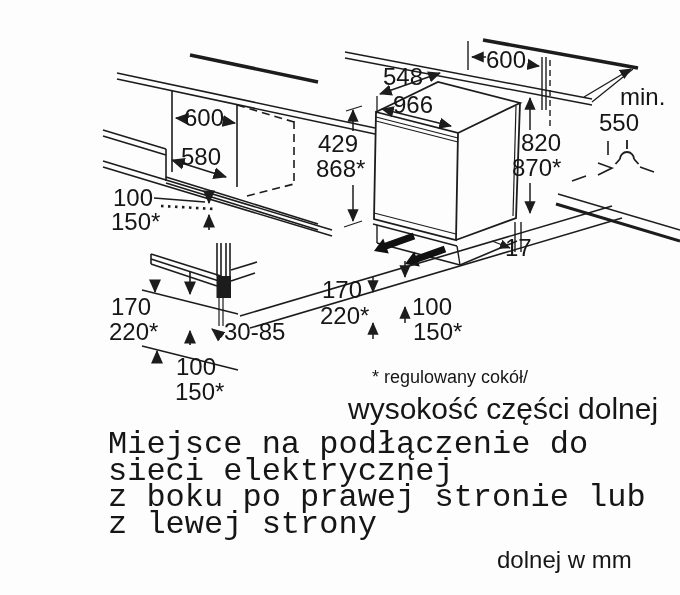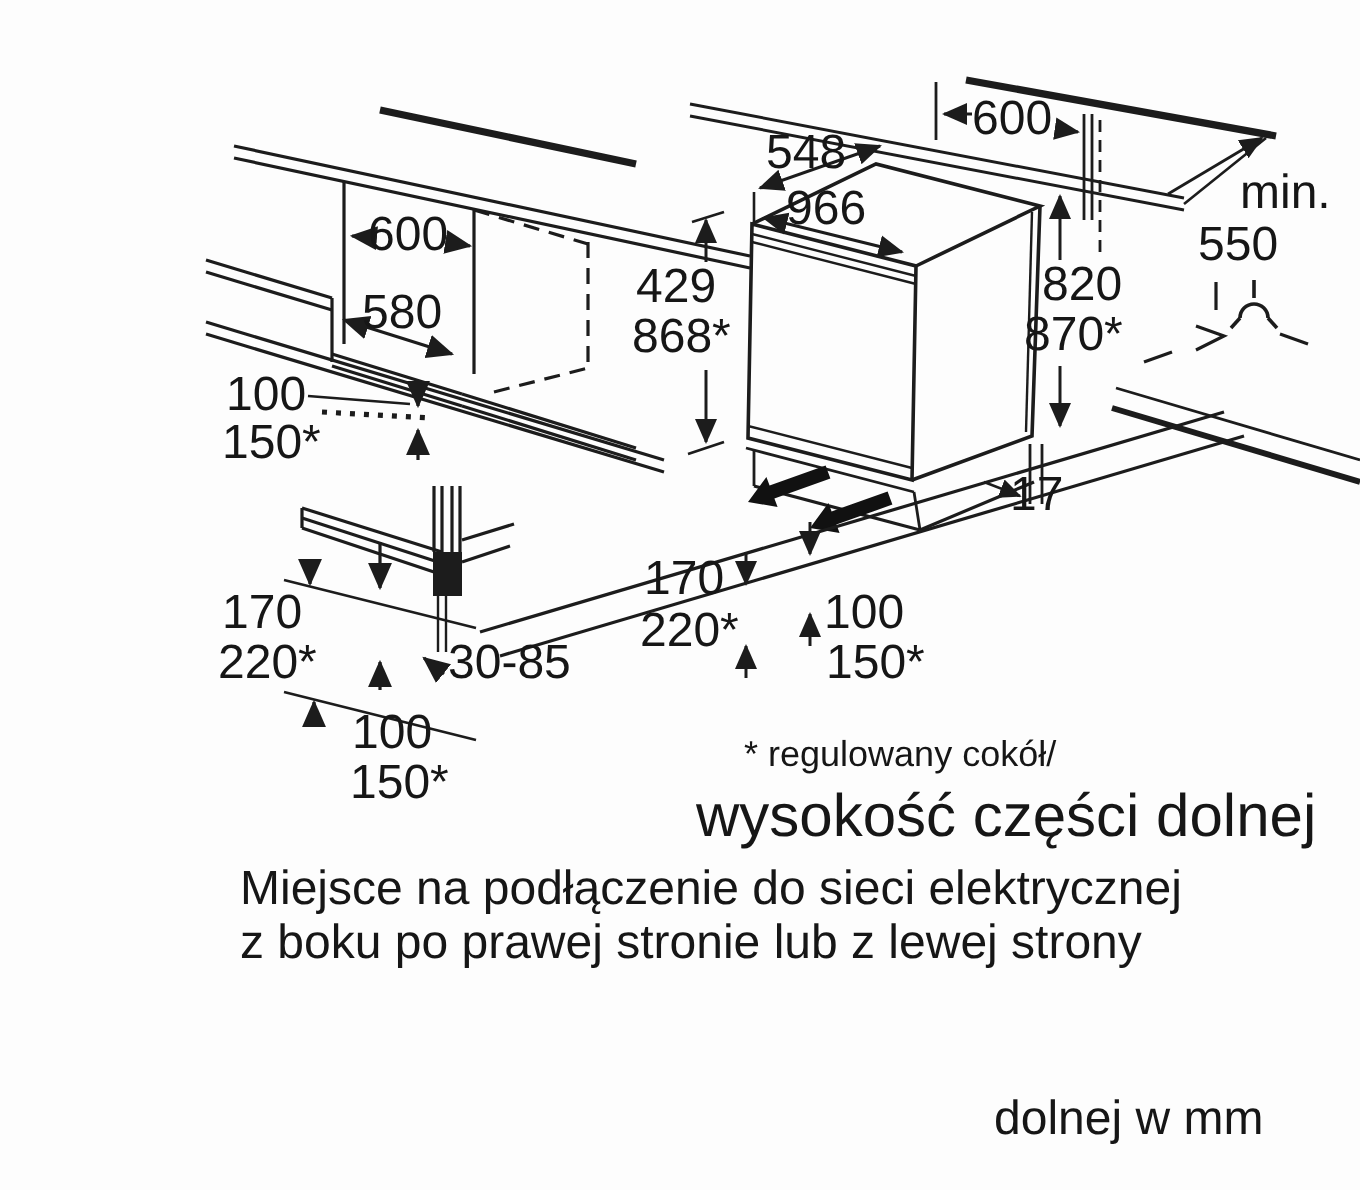--- a/index.html
+++ b/index.html
@@ -3,21 +3,21 @@
 <meta charset="utf-8">
 <style>
   html,body{margin:0;padding:0;background:#ffffff;}
   .canvas{
     position:relative;width:680px;height:595px;background:#fdfdfd;
     font-family:"Liberation Sans","DejaVu Sans",sans-serif;color:#161616;
     overflow:hidden;
   }
   svg{position:absolute;left:0;top:0;}
   .t{position:absolute;white-space:nowrap;font-size:24px;line-height:24px;color:#161616;}
-  .para{position:absolute;left:120px;top:432px;font-size:24px;line-height:26.5px;}
+  .para{position:absolute;left:108px;top:432px;font-size:32px;line-height:26.5px;font-family:Liberation Mono, monospace;}
   .units{position:absolute;left:497px;top:546px;font-size:24px;}
   .fn1{position:absolute;left:352px;top:367px;font-size:18px;margin-left:20px;}
   .fn2{position:absolute;left:348px;top:392px;font-size:30px;}
 </style>
 </head>
 <body>
 
 <div class="canvas">
 
   <svg width="680" height="595" viewBox="0 0 680 595">

